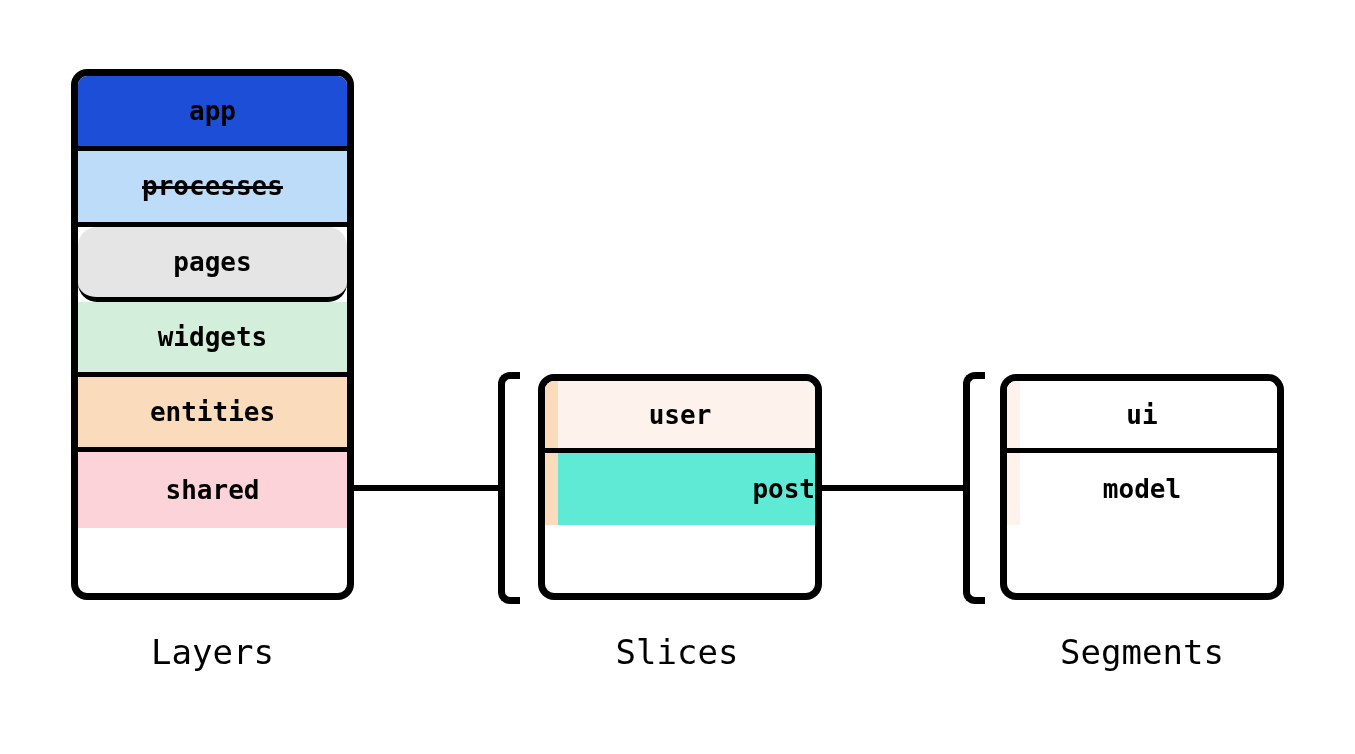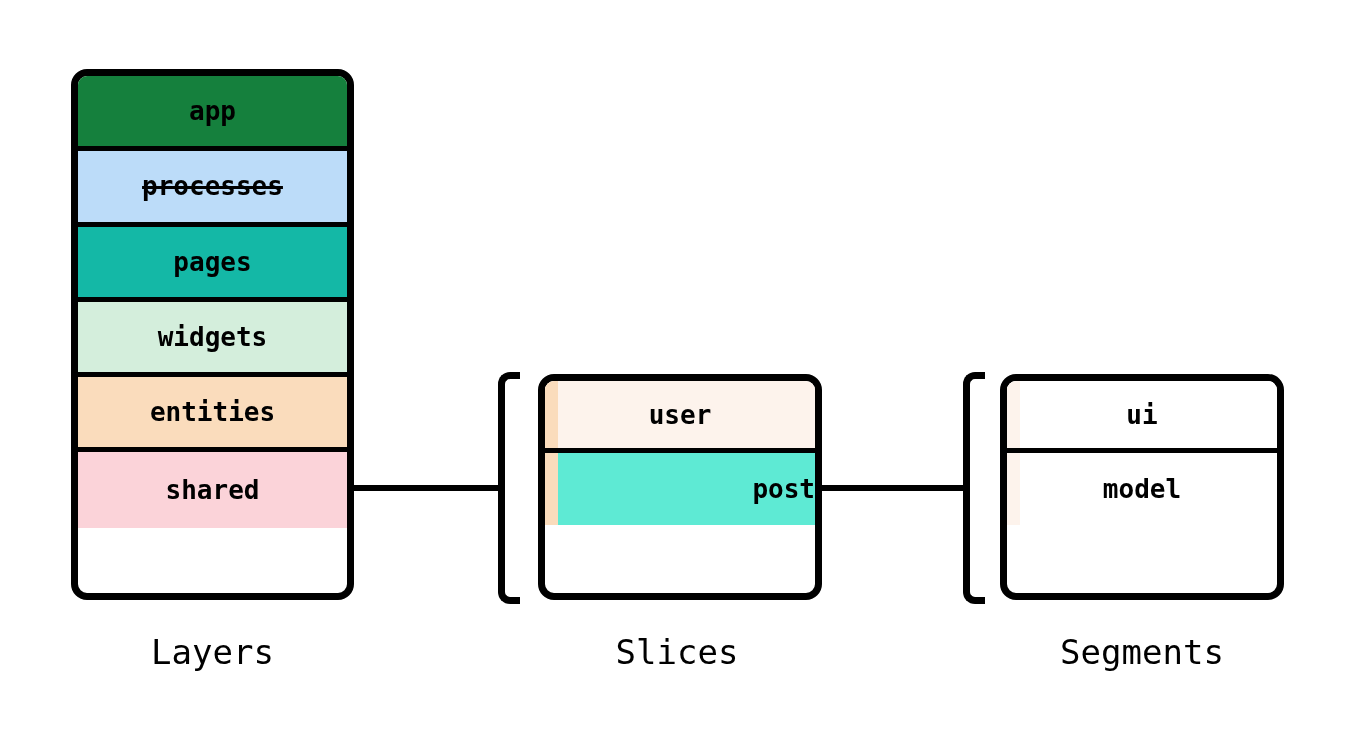--- a/index.html
+++ b/index.html
@@ -132,27 +132,27 @@
   #caption-layers   { left: 71px;  width: 283px; }
   #caption-slices   { left: 535px; width: 284px; }
   #caption-segments { left: 1000px; width: 284px; }
 </style>
 </head>
 <body style="background: rgb(255, 255, 255);">
 
 <div id="diagram">
 
   <div class="stack" id="layers-stack">
-    <div class="row" style="background: #15803d;">
+    <div class="row" style="background: #1d4ed8;">
       <span class="row-label">app</span>
     </div>
     <div class="row" style="background: rgb(188, 220, 249);">
       <span class="row-label struck">processes</span>
     </div>
-    <div class="row" style="background: #14b8a6;">
+    <div class="row" style="background: #e5e5e5; border-radius: 19px;">
       <span class="row-label">pages</span>
     </div>
     <div class="row" style="background: rgb(212, 238, 220);">
       <span class="row-label">widgets</span>
     </div>
     <div class="row" style="background: rgb(250, 220, 188);">
       <span class="row-label">entities</span>
     </div>
     <div class="row" style="background: rgb(251, 211, 217);">
       <span class="row-label">shared</span>

